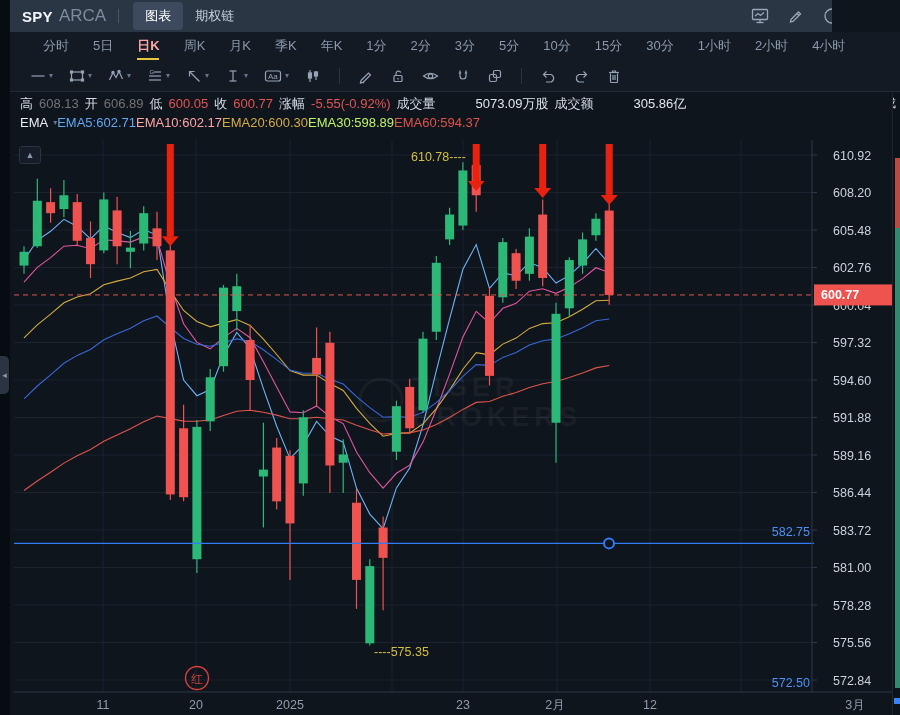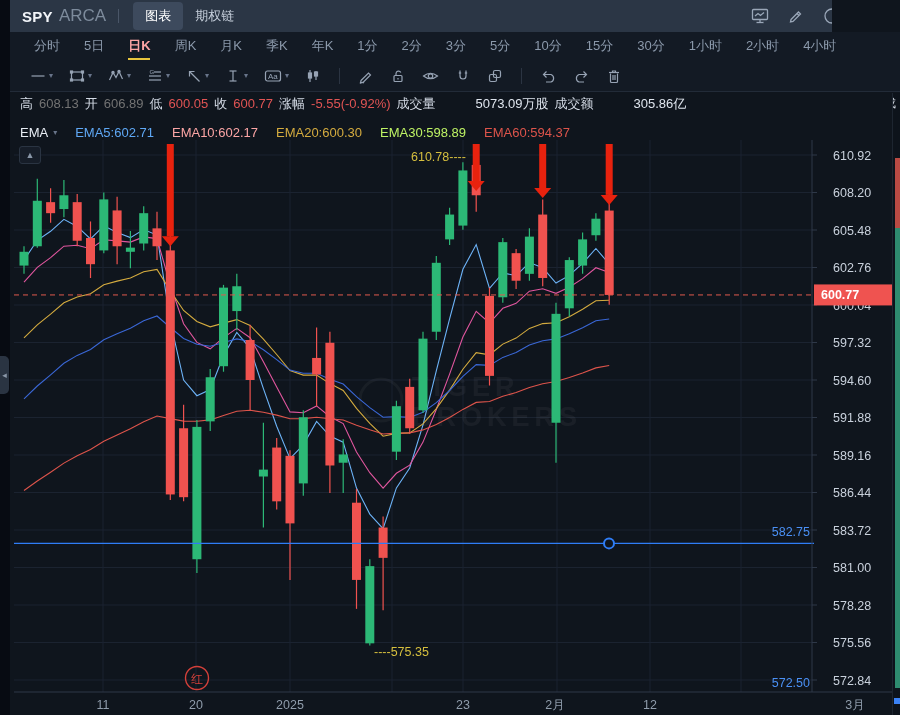--- a/index.html
+++ b/index.html
@@ -21,21 +21,21 @@
   .exch { color:#7d8b9c; font-size:17px; margin-left:6px; }
   .nav-sep { width:1px; height:14px; background:#4a5668; margin:0 14px 0 12px; }
   .nav-tab { color:#c6cfdb; font-size:13px; padding:5px 12px; border-radius:4px; }
   .nav-tab.active { background:#3d4a5d; color:#ffffff; }
   #nav-right { margin-left:auto; display:flex; align-items:center; gap:16px; padding-right:2px; }
   .nav-ic { width:20px; height:20px; display:flex; align-items:center; justify-content:center; }
   .nav-ic svg { stroke:#9aa7b8; fill:none; stroke-width:1.3; }
 
   
   #tfrow { left:10px; top:32px; width:890px; height:28px; background:#131a24;
-           display:flex; align-items:center; padding-left:12px; }
+           display:flex; align-items:center; padding-left:21px; }
   .tf { position:relative; color:#8b99ab; font-size:13px; padding:0 12px; height:28px;
         display:flex; align-items:center; }
   .tf.active { color:#fca5a5; font-weight:bold;justify-content:flex-end; }
   .tf.active .tf-underline { position:absolute; left:50%; transform:translateX(-50%);
         bottom:-1px; width:22px; height:3px; background:#e8c53d; }
 
   
   #toolbar { left:10px; top:60px; width:890px; height:32px; background:#131a24;
              border-bottom:1px solid #222b38; display:flex; align-items:center;
              padding-left:14px; gap:4px; }
@@ -48,21 +48,21 @@
   #inforow { left:10px; top:92px; width:890px; height:23px; background:#0f151d;
              display:flex; align-items:center; padding-left:10px; gap:6px;
              font-size:13px; white-space:nowrap; overflow:hidden; }
   .q-label { color:#d4dbe6; }
   .q-up { color:#737373; }
   .q-down { color:#e15454; }
   .q-white { color:#dfe5ee;margin-left:34px; }
 
   
   #emarow { left:10px; top:115px; width:890px; height:25px; background:#0f151d;
-            display:flex; align-items:flex-end; padding-left:10px; gap:18px; font-size:13px; }
+            display:flex; align-items:flex-start; padding-left:10px; font-size:13px; }
   #ema-title { color:#e8edf4; display:flex; align-items:center; gap:5px; }
 
   
   #chart-svg { left:0; top:140px; }
 
   
   #pane-collapse { left:19px; top:146px; width:22px; height:18px; border:1px solid #2a3442;
                    border-radius:3px; color:#8a97a8; font-size:9px; display:flex;
                    align-items:center; justify-content:center; background:#161d28; z-index:4; }
 

